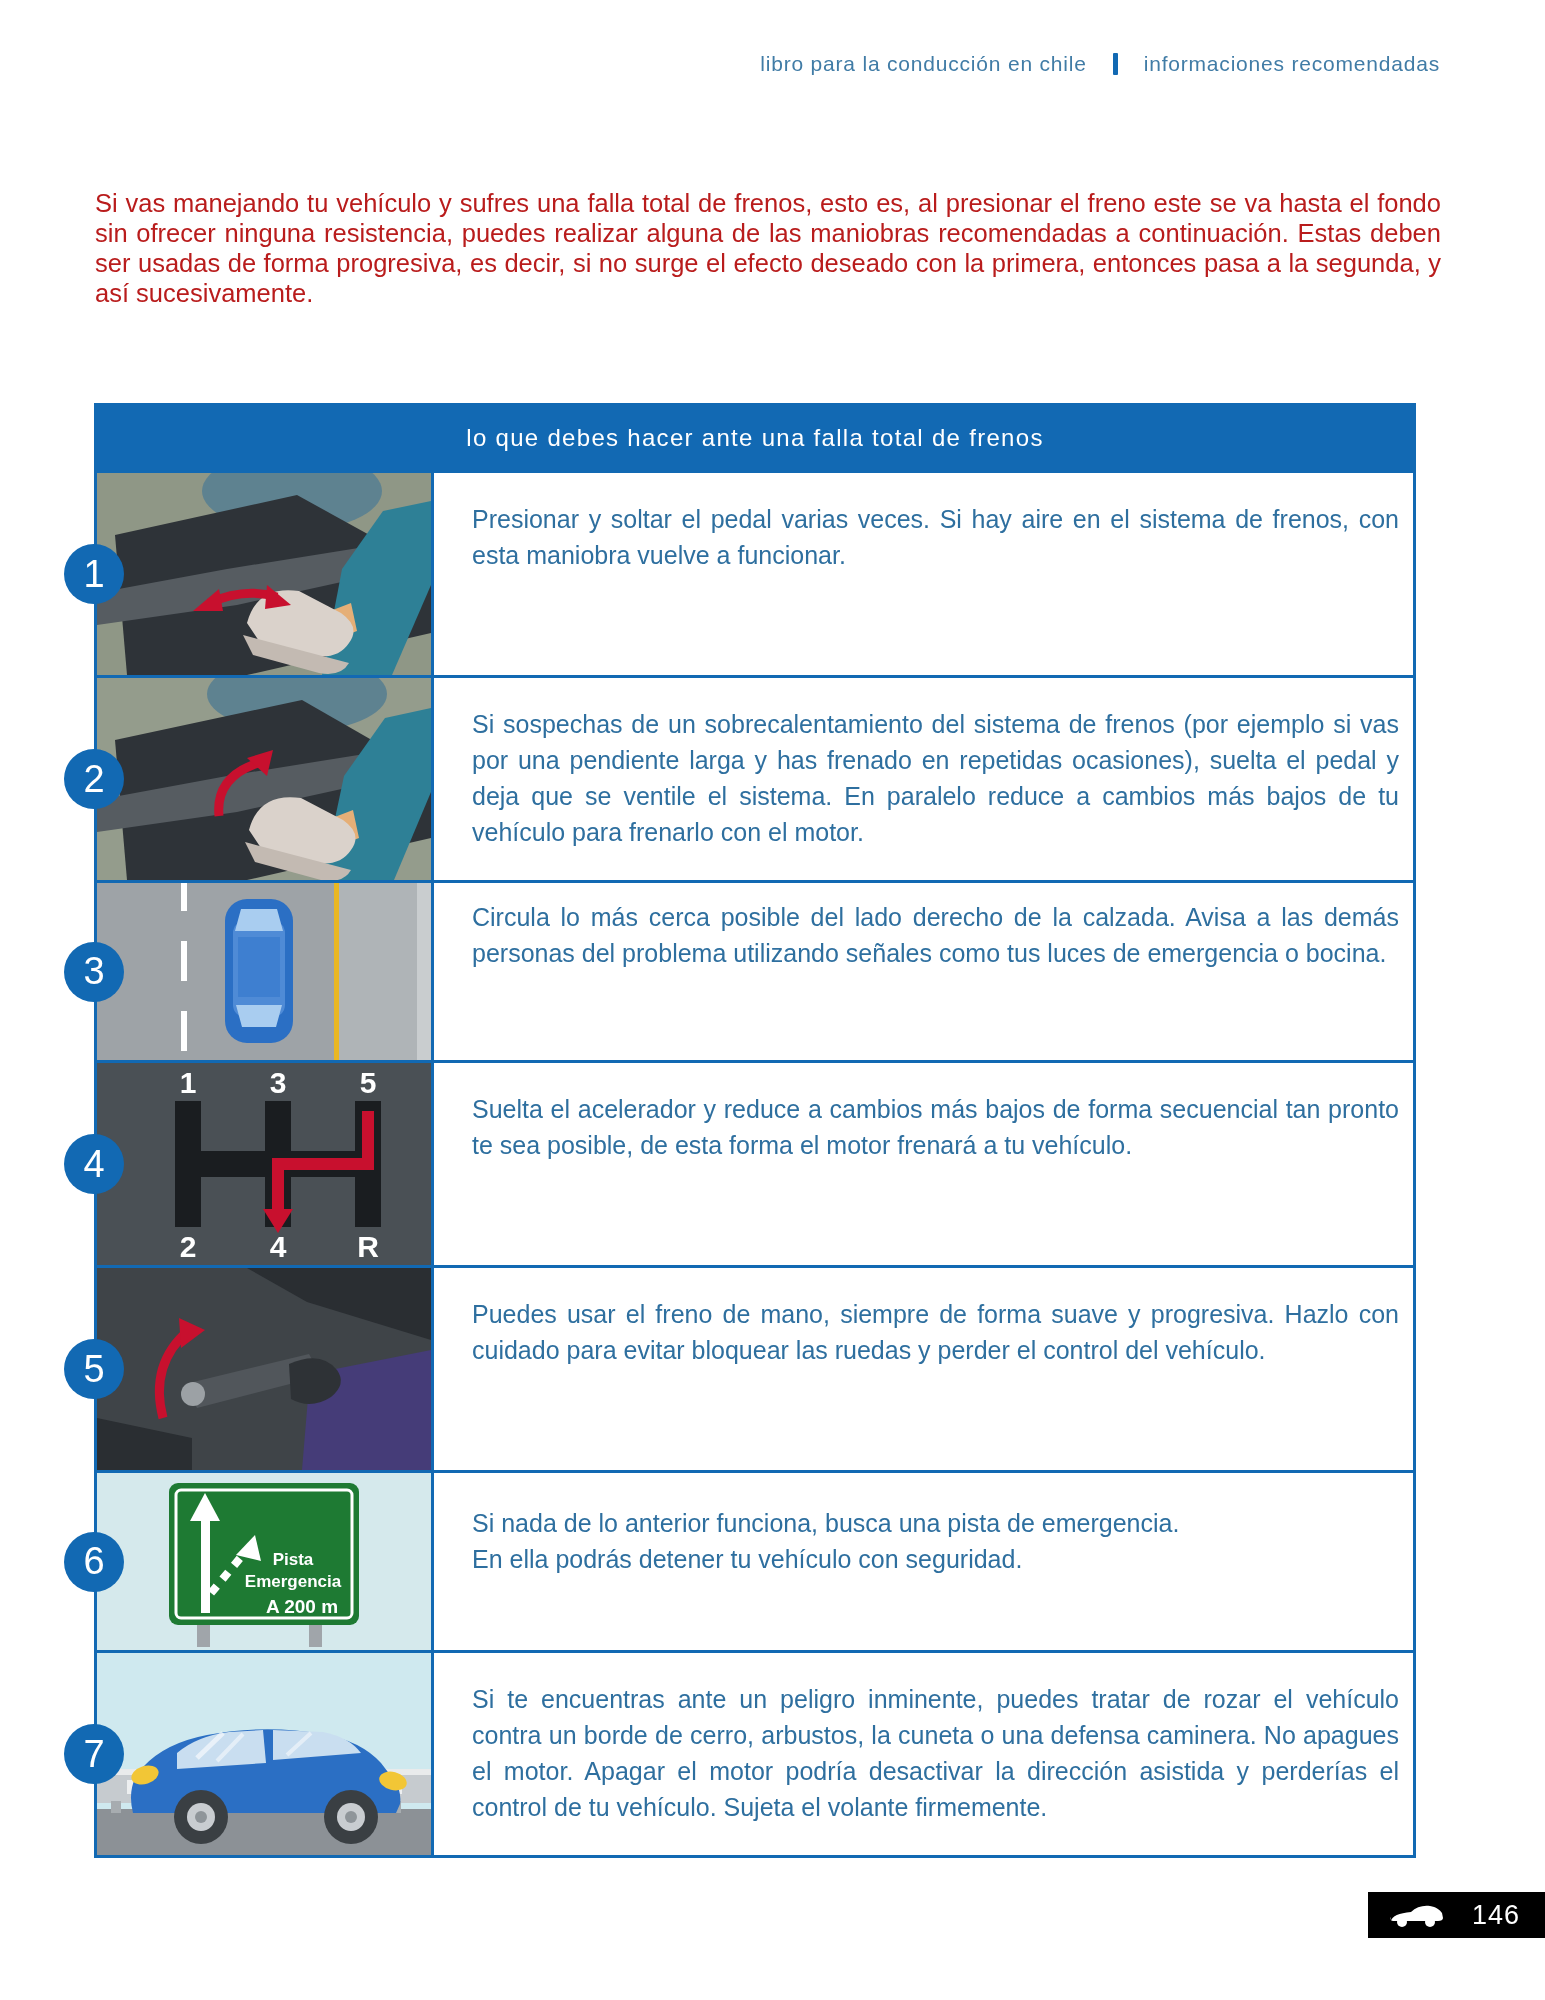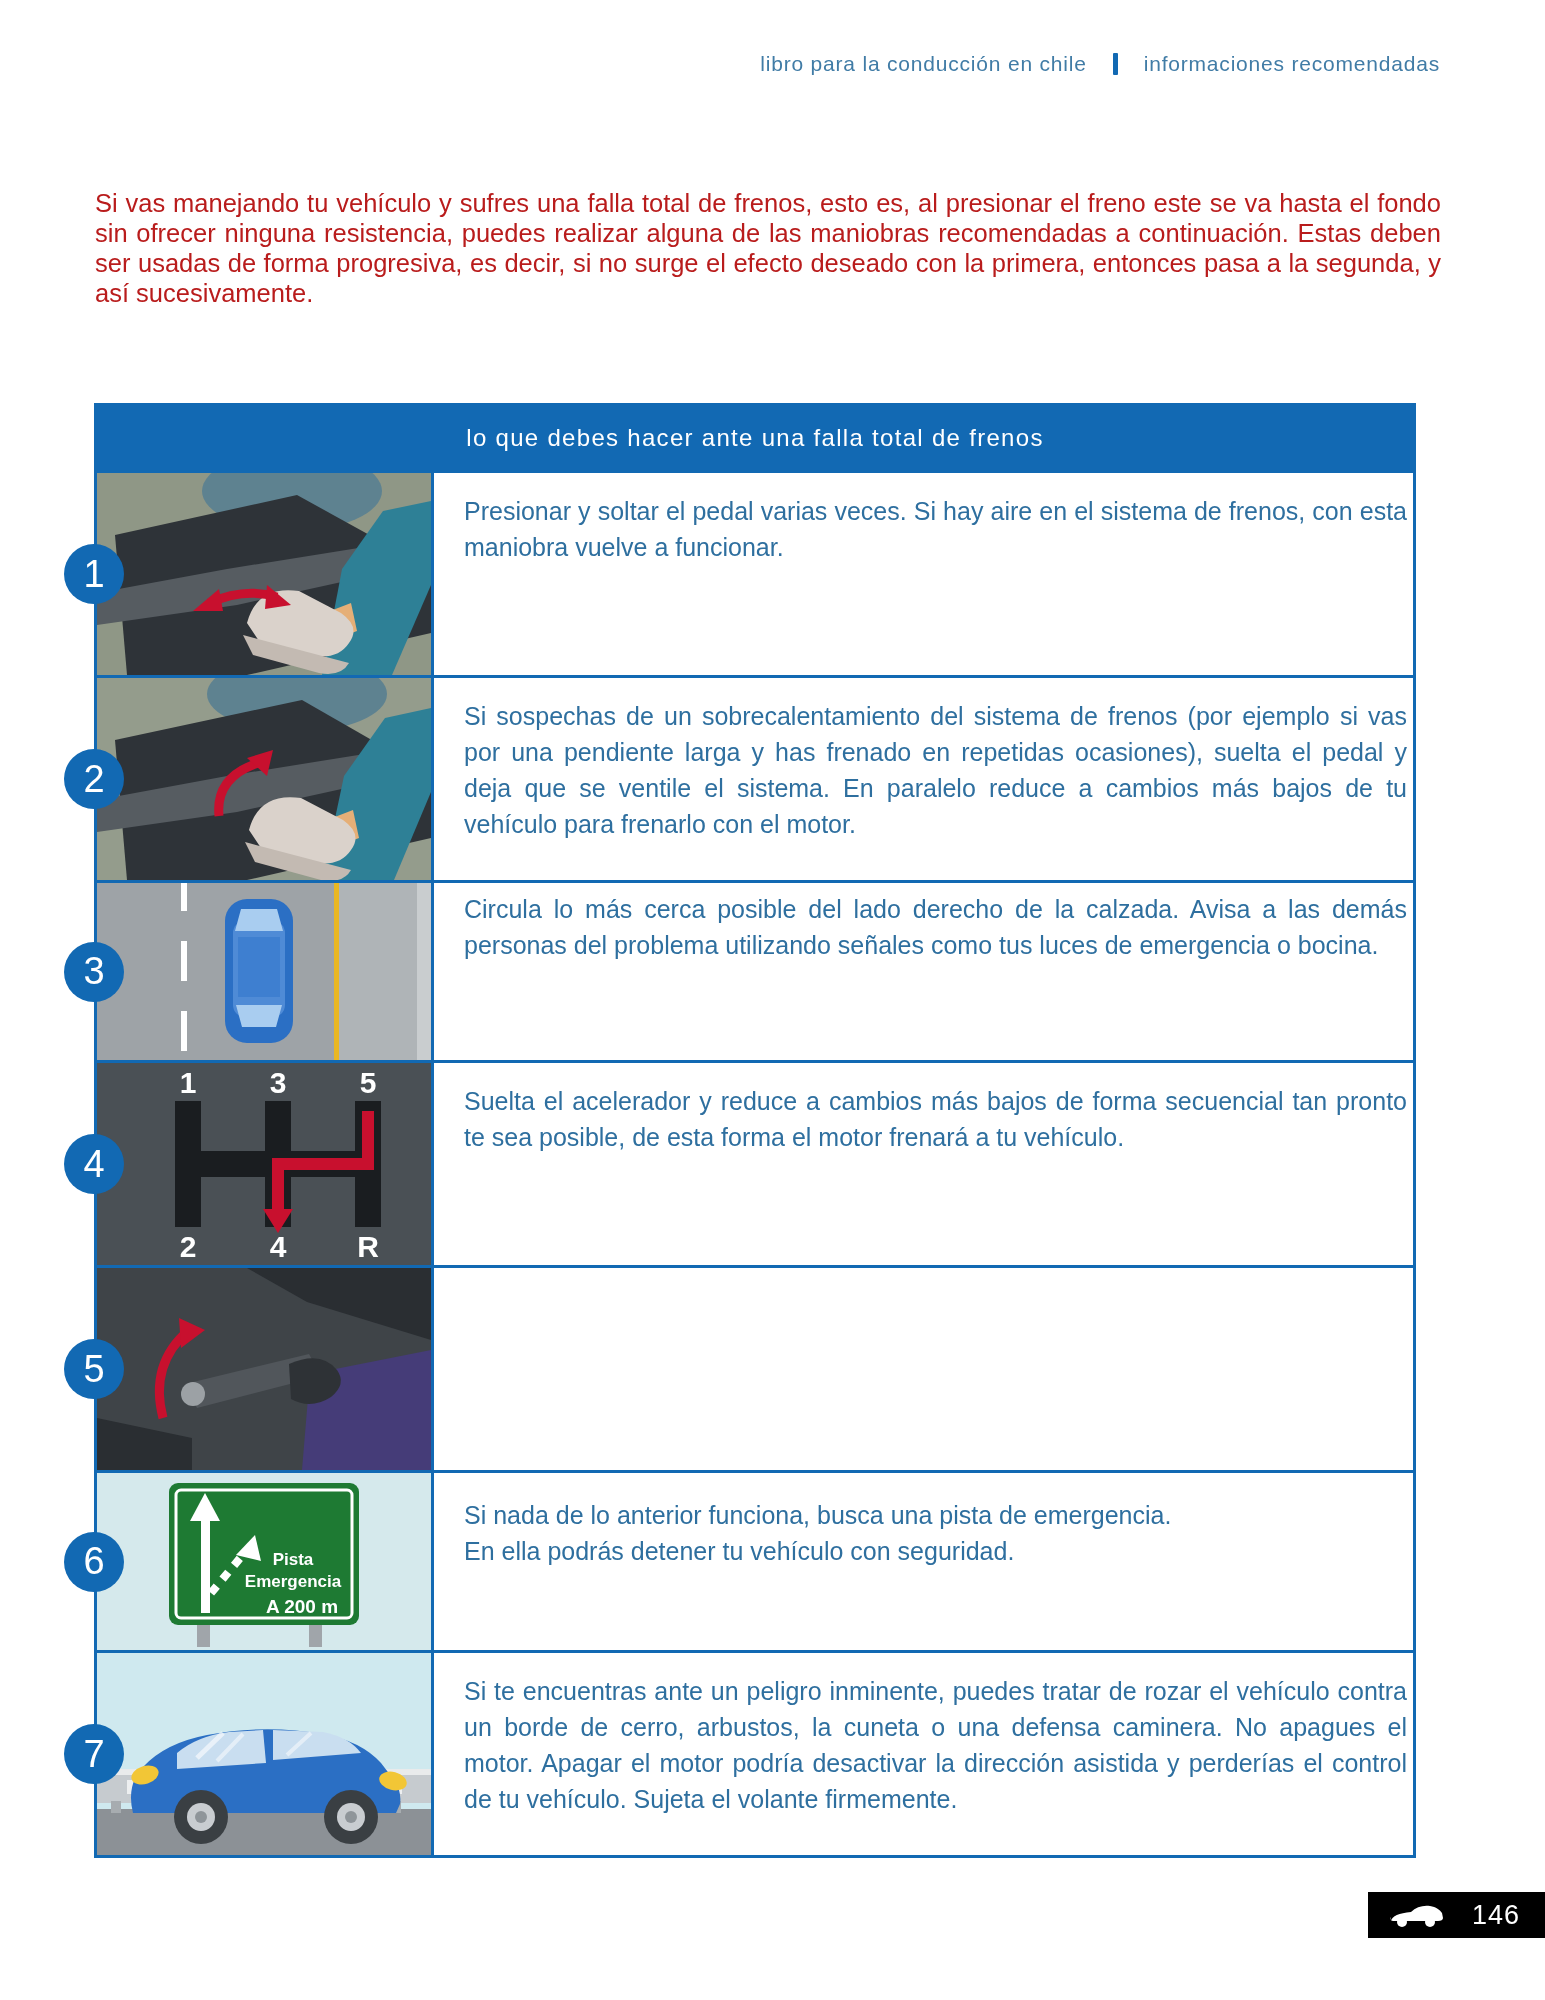--- a/index.html
+++ b/index.html
@@ -34,21 +34,21 @@
   .brow { display:flex; border-top:3px solid #1269B3; position:relative; overflow:visible; }
   .brow:first-of-type { border-top:none; }
   .h1 { height:202px; }
   .h2 { height:177px; }
   .bimg { width:334px; min-width:334px; border-right:3px solid #1269B3; overflow:hidden; background:#eee; }
   .bimg svg { display:block; }
   .btxt {
     flex:1; padding:20px 6px 0 30px; color:#2E6F9F;
     font-size:25px; line-height:36px; text-align:justify; overflow:hidden;
   }
-  .btxt p { margin:0; white-space:pre-line; }
+  .btxt p { margin:8px; white-space:pre-line; }
   .badge {
     position:absolute; left:-33px; top:50%; transform:translateY(-50%);
     width:60px; height:60px; border-radius:50%; background:#1269B3;
     color:#fff; display:flex; align-items:center; justify-content:center;
     font-size:38px; font-weight:300; z-index:3;
   }
   svg text { font-family:"Liberation Sans", sans-serif; }
 
   
   .footer {
@@ -174,20 +174,23 @@
           <polygon points="150,0 334,0 334,72 210,34" fill="#2A2E32"></polygon>
           <polygon points="0,150 95,170 95,202 0,202" fill="#2A2E32"></polygon>
           <polygon points="88,116 212,86 224,108 100,140" fill="#51565B"></polygon>
           <circle cx="96" cy="126" r="12" fill="#9CA1A5"></circle>
           <polygon points="205,202 213,106 334,82 334,202" fill="#453C78"></polygon>
           <path d="M192,96 q32,-14 48,6 q10,14 -6,27 q-20,13 -40,2 z" fill="#2E3236"></path>
           <path d="M66,150 Q52,96 92,62" stroke="#C8102E" stroke-width="9" fill="none"></path>
           <polygon points="82,50 108,62 84,80" fill="#C8102E"></polygon>
         </svg>
       </div>
+      <div class="btxt">
+          <p>Puedes usar el freno de mano, siempre de forma suave y progresiva. Hazlo con cuidado para evitar bloquear las ruedas y perder el control del vehículo.</p>
+        </div>
     </div>
 
     <div class="brow h2">
       <div class="badge">6</div>
       <div class="bimg">
         <svg width="334" height="177" viewBox="0 0 334 177">
           <rect width="334" height="177" fill="#D5E9EC"></rect>
           <rect x="100" y="150" width="13" height="24" fill="#A0A5AA"></rect>
           <rect x="212" y="150" width="13" height="24" fill="#A0A5AA"></rect>
           <rect x="72" y="10" width="190" height="142" rx="9" fill="#1E7A33"></rect>

